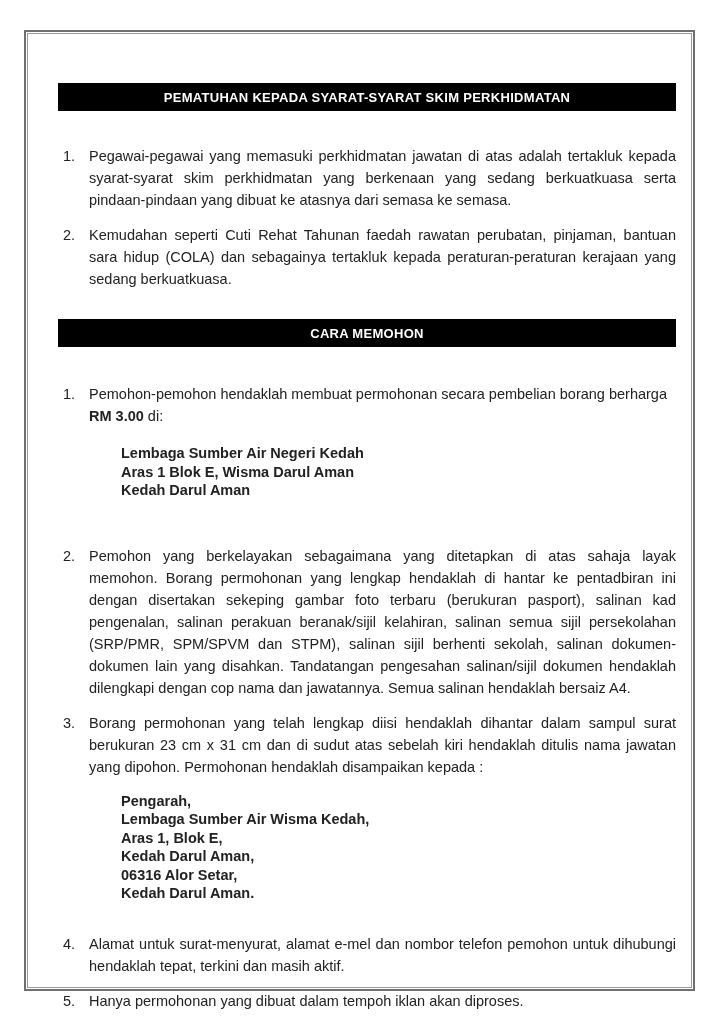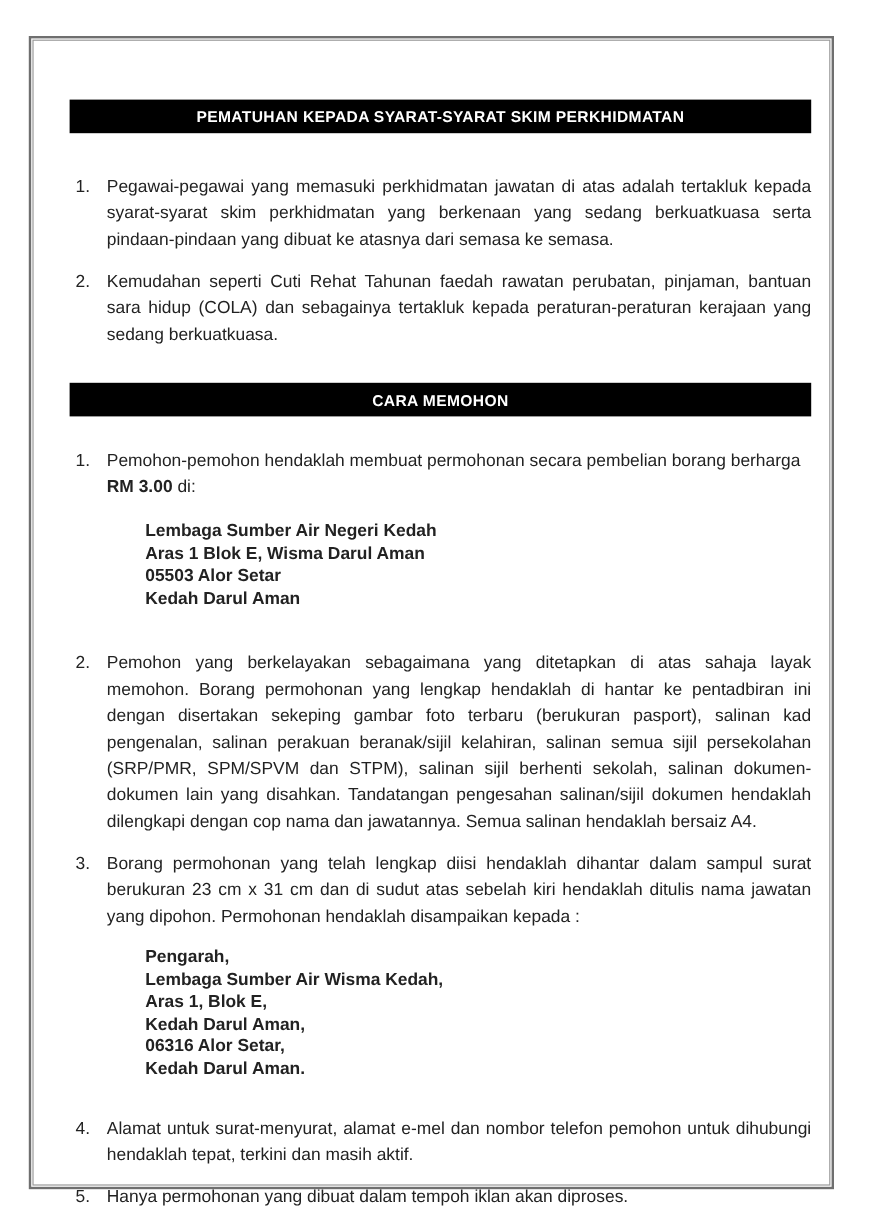--- a/index.html
+++ b/index.html
@@ -33,41 +33,41 @@
     color: #ffffff;
     height: 28px;
     display: flex;
     align-items: center;
     justify-content: center;
     font-size: 13px;
     font-weight: bold;
     letter-spacing: 0.3px;
   }
   .bar-gap-after { margin-bottom: 34px; }
-  .bar2 { margin-top: 29px; margin-bottom: 26px; }
+  .bar2 { margin-top: 29px; margin-bottom: 36px; }
   .num-item {
     display: flex;
     align-items: flex-start;
     color: #222222;
     font-size: 14.5px;
     line-height: 22px;
     padding-left: 5px;
   }
   .num-item + .num-item { margin-top: 13px; }
   .item-num {
     flex: 0 0 26px;
     color: #222222;
   }
   .item-body {
     flex: 1;
     text-align: justify;
   }
   .item-body.single { text-align: left; }
   .address-block {
-    margin: 17px 0 21px 32px;
+    margin: 17px 0 32px 32px;
     font-weight: bold;
     line-height: 18.5px;
     text-align: left;
   }
   .address-block.addr2 { margin: 14px 0 17px 32px; }
   .address-line { display: block; }
   .bold-inline { font-weight: bold; }
   .tight-top { margin-top: 10px; }
 </style>
 </head>
@@ -96,21 +96,20 @@
 
     <div class="num-item">
       <span class="item-num">1.</span>
       <div class="item-body single">
         <span>Pemohon-pemohon hendaklah membuat permohonan secara pembelian borang berharga</span>
         <span class="bold-inline">RM 3.00</span>
         <span>di:</span>
         <div class="address-block">
           <span class="address-line">Lembaga Sumber Air Negeri Kedah</span>
           <span class="address-line">Aras 1 Blok E, Wisma Darul Aman</span>
-          <span class="address-line">05503 Alor Setar</span>
           <span class="address-line">Kedah Darul Aman</span>
         </div>
       </div>
     </div>
 
     <div class="num-item tight-top">
       <span class="item-num">2.</span>
       <div class="item-body">Pemohon yang berkelayakan sebagaimana yang ditetapkan di atas sahaja layak memohon. Borang permohonan yang lengkap hendaklah di hantar ke pentadbiran ini dengan disertakan sekeping gambar foto terbaru (berukuran pasport), salinan kad pengenalan, salinan perakuan beranak/sijil kelahiran, salinan semua sijil persekolahan (SRP/PMR, SPM/SPVM dan STPM), salinan sijil berhenti sekolah, salinan dokumen-dokumen lain yang disahkan. Tandatangan pengesahan salinan/sijil dokumen hendaklah dilengkapi dengan cop nama dan jawatannya. Semua salinan hendaklah bersaiz A4.</div>
     </div>
 

